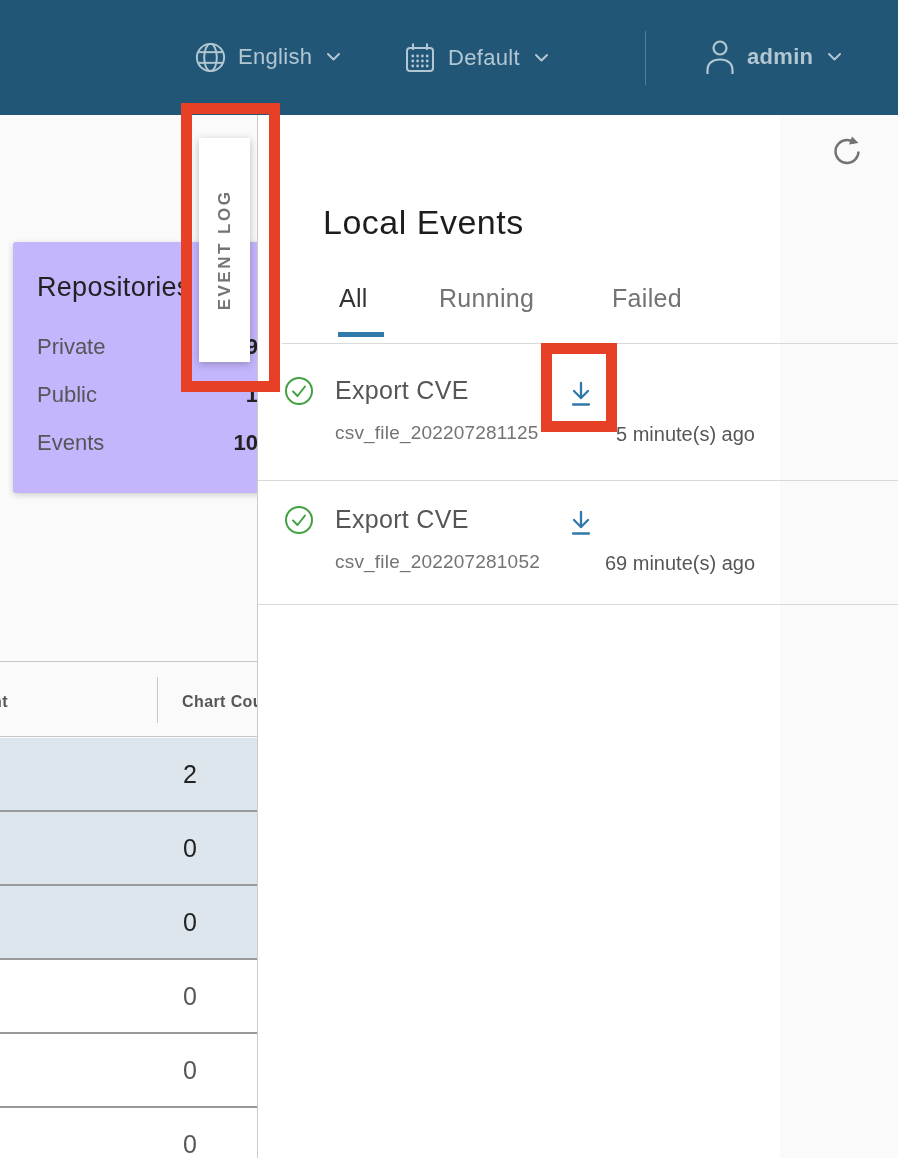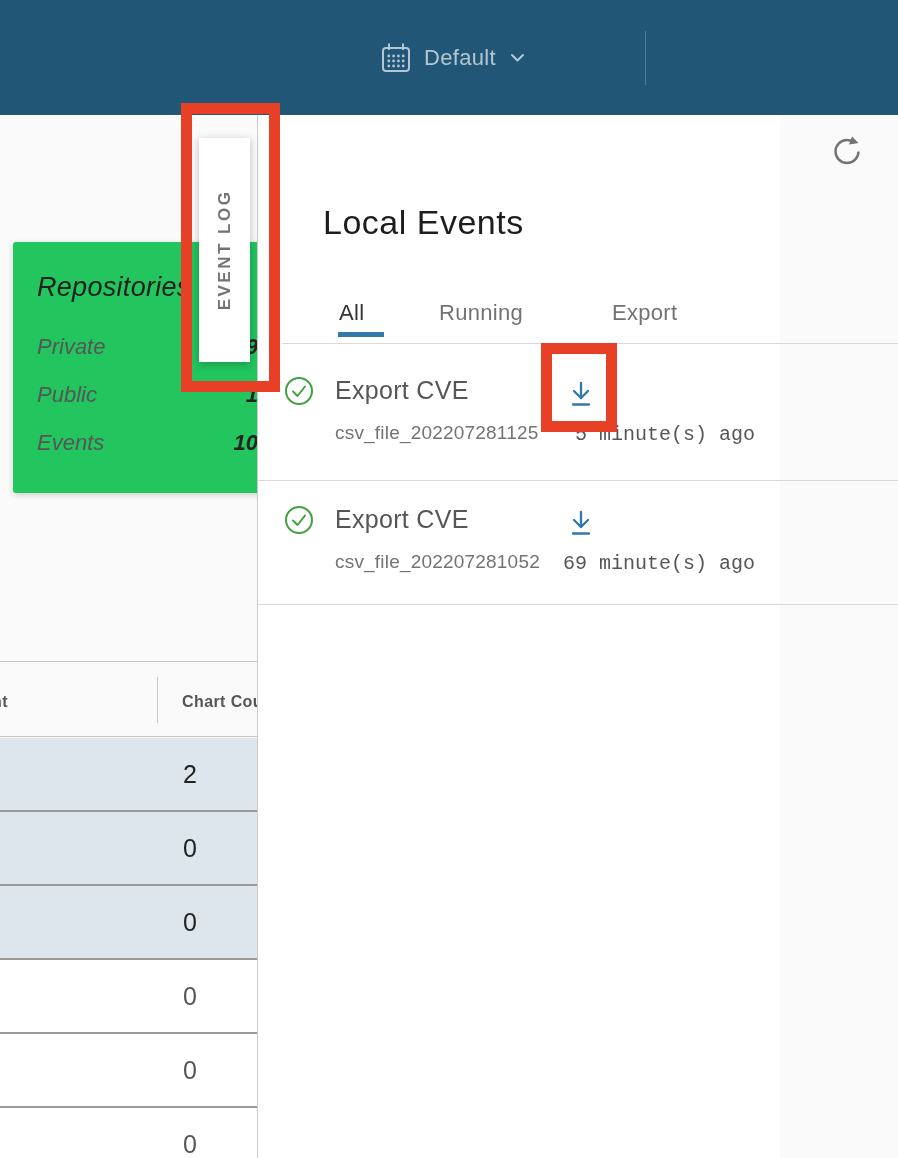--- a/index.html
+++ b/index.html
@@ -20,21 +20,21 @@
   .hdr{position:absolute;left:0;top:0;width:898px;height:115px;background:var(--header_bg);z-index:4;}
   .hdr-group{position:absolute;display:flex;align-items:center;gap:10px;color:var(--header_fg);cursor:pointer;}
   .hdr-label{font-size:22px;letter-spacing:.3px;line-height:36px;}
   .hdr-label.bold{font-weight:700;}
   .hdr-divider{position:absolute;left:645px;top:31px;width:1px;height:54px;background:rgba(179,199,211,.35);}
   .chev{margin-left:4px;}
   
   .left{position:absolute;inset:0;z-index:1;}
   .card{
     position:absolute;left:13px;top:242px;width:290px;height:251px;
-    background:#22c55e;border-radius:3px;box-shadow:0 2px 6px rgba(0,0,0,.18);font-style:italic;
+    background:#c4b5fd;border-radius:3px;box-shadow:0 2px 6px rgba(0,0,0,.18);
   }
   .card-title{position:absolute;left:24px;top:30px;font-size:27px;font-weight:300;color:var(--text_dark);letter-spacing:.3px;}
   .card-row-label{position:absolute;left:24px;font-size:22px;color:var(--text_gray);}
   .card-row-value{position:absolute;right:45px;font-size:22px;font-weight:700;color:var(--text_dark);}
   .crl-0{top:92px;} .crl-1{top:140px;text-align:center;} .crl-2{top:188px;}
   
   .tbl{position:absolute;left:0;top:661px;width:258px;height:497px;}
   .tbl-head{position:absolute;left:0;top:0;width:258px;height:76px;background:var(--page_bg);
     border-top:1px solid #c8c8c8;border-bottom:1px solid #c8c8c8;}
   .th{position:absolute;font-size:16px;font-weight:700;color:var(--text_gray);letter-spacing:.4px;white-space:nowrap;}
@@ -44,30 +44,30 @@
   .trow{position:absolute;left:0;width:258px;height:74px;border-bottom:2px solid var(--row_border);background:#fff;}
   .trow.shaded{background:var(--shaded_row);}
   .trow .val{position:absolute;left:160px;top:22px;width:60px;text-align:center;font-size:25px;color:var(--text_gray);}
   .trow.shaded .val{color:var(--text_dark);}
   .tr-0{top:77px;} .tr-1{top:151px;} .tr-2{top:225px;} .tr-3{top:299px;} .tr-4{top:373px;} .tr-5{top:447px;}
   
   .panel{position:absolute;left:257px;top:115px;width:523px;height:1043px;background:var(--panel_bg);
     border-left:1px solid var(--border_gray);z-index:2;}
   .refresh-btn{position:absolute;left:573px;top:18px;width:36px;height:36px;background:none;border:none;padding:0;cursor:pointer;color:var(--text_light_gray);}
   .panel-title{position:absolute;left:65px;top:88px;font-size:34px;font-weight:300;color:#1d1d1d;letter-spacing:.5px;}
-  .tab{position:absolute;top:185px;font-size:22px;color:var(--text_light_gray);cursor:pointer;letter-spacing:.3px;}
+  .tab{position:absolute;top:169px;font-size:25px;color:var(--text_light_gray);cursor:pointer;letter-spacing:.3px;}
   .tab.active{color:#333;}
   .tab-0{left:81px;} .tab-1{left:181px;text-align:right;} .tab-2{left:354px;}
   .tab-underline{position:absolute;left:80px;top:217px;width:46px;height:5px;background:var(--accent_blue);}
   .tabs-divider{position:absolute;left:24px;top:228px;width:617px;height:1px;background:#d9d9d9;}
   .ev-check{position:absolute;left:26px;color:var(--success_green);}
   .ev-title{position:absolute;left:77px;font-size:25px;color:var(--text_gray);letter-spacing:.3px;}
   .ev-dl{position:absolute;left:310px;width:30px;height:34px;background:none;border:none;padding:0;cursor:pointer;color:var(--accent_blue);}
   .ev-file{position:absolute;left:77px;font-size:19px;color:var(--text_light_gray);letter-spacing:.2px;}
-  .ev-time{position:absolute;right:25px;font-size:20px;color:var(--text_gray);font-family:Liberation Mono, monospace;}
+  .ev-time{position:absolute;right:25px;font-size:20px;color:var(--text_gray);}
   .ev-div{position:absolute;left:0;width:641px;height:1px;background:#d9d9d9;}
   
   .elog-tab{position:absolute;left:199px;top:138px;width:51px;height:224px;background:#fff;
     box-shadow:0 2px 8px rgba(0,0,0,.25);z-index:3;cursor:pointer;}
   .vtext{position:absolute;left:50%;top:50%;transform:translate(-50%,-50%) rotate(-90deg);
     white-space:nowrap;font-size:17px;font-weight:700;letter-spacing:2.5px;color:var(--text_light_gray);}
   
   .redbox{position:absolute;border:11px solid var(--annotation_red);z-index:10;pointer-events:none;}
   .redbox-1{left:181px;top:103px;width:99px;height:289px;}
   .redbox-2{left:541px;top:343px;width:76px;height:89px;}
@@ -123,21 +123,21 @@
         <circle cx="16" cy="16.5" r="11.5" stroke="currentColor" stroke-width="2.4" stroke-dasharray="62 10.3"></circle>
         <polygon points="21,1.5 27.5,8 18,9.5" fill="currentColor"></polygon>
       </svg>
     </span>
   </button>
 
   <div class="panel-title">Local Events</div>
 
   <span class="tab active tab-0">All</span>
   <span class="tab tab-1">Running</span>
-  <span class="tab tab-2">Export</span>
+  <span class="tab tab-2">Failed</span>
   <div class="tab-underline"></div>
   <div class="tabs-divider"></div>
 
   <div>
     <span class="ev-check" style="top:261px">
       <svg width="30" height="30" viewBox="0 0 30 30" fill="none">
         <circle cx="15" cy="15" r="13" stroke="currentColor" stroke-width="2"></circle>
         <polyline points="9,15.5 13.5,20 21,10.5" stroke="currentColor" stroke-width="2" fill="none" stroke-linecap="round" stroke-linejoin="round"></polyline>
       </svg>
     </span>
@@ -177,22 +177,38 @@
     <span class="ev-time" style="top:437px">69 minute(s) ago</span>
   </div>
   <div class="ev-div" style="top:489px"></div>
 </div>
 
 <div class="elog-tab">
   <span class="vtext">EVENT LOG</span>
 </div>
 
 <div class="hdr">
-
-  <div class="hdr-group" style="left:378px;top:39px;">
+  <div class="hdr-group" style="left:193px;top:39px;">
+    <span>
+      <svg width="35" height="35" viewBox="0 0 36 36" fill="none" stroke="currentColor" stroke-width="2">
+        <circle cx="18" cy="18" r="14"></circle>
+        <ellipse cx="18" cy="18" rx="6.5" ry="14"></ellipse>
+        <line x1="5.5" y1="12.5" x2="30.5" y2="12.5"></line>
+        <line x1="5.5" y1="23.5" x2="30.5" y2="23.5"></line>
+      </svg>
+    </span>
+    <span class="hdr-label">English</span>
+    <span class="chev">
+      <svg width="15" height="10" viewBox="0 0 15 10" fill="none" stroke="currentColor" stroke-width="2" stroke-linecap="round" stroke-linejoin="round">
+        <polyline points="2,2 7.5,7.5 13,2"></polyline>
+      </svg>
+    </span>
+  </div>
+
+  <div class="hdr-group" style="left:402px;top:39px;">
     <span>
       <svg width="36" height="37" viewBox="0 0 36 37" fill="none" stroke="currentColor" stroke-width="2">
         <rect x="5" y="9" width="26" height="23" rx="3"></rect>
         <line x1="11" y1="4.5" x2="11" y2="11"></line>
         <line x1="25" y1="4.5" x2="25" y2="11"></line>
         <g fill="currentColor" stroke="none">
           <circle cx="10.8" cy="17" r="1.4"></circle>
             <circle cx="15.6" cy="17" r="1.4"></circle>
             <circle cx="20.4" cy="17" r="1.4"></circle>
             <circle cx="25.2" cy="17" r="1.4"></circle>
@@ -210,16 +226,30 @@
     <span class="hdr-label">Default</span>
     <span class="chev">
       <svg width="15" height="10" viewBox="0 0 15 10" fill="none" stroke="currentColor" stroke-width="2" stroke-linecap="round" stroke-linejoin="round">
         <polyline points="2,2 7.5,7.5 13,2"></polyline>
       </svg>
     </span>
   </div>
 
   <div class="hdr-divider"></div>
 
+  <div class="hdr-group" style="left:703px;top:38px;">
+    <span>
+      <svg width="34" height="38" viewBox="0 0 34 38" fill="none" stroke="currentColor" stroke-width="2.2">
+        <circle cx="17" cy="10" r="6.5"></circle>
+        <path d="M4.5 36 v-4 c0 -7 5.5 -10.5 12.5 -10.5 s12.5 3.5 12.5 10.5 v4"></path>
+      </svg>
+    </span>
+    <span class="hdr-label bold">admin</span>
+    <span class="chev">
+      <svg width="15" height="10" viewBox="0 0 15 10" fill="none" stroke="currentColor" stroke-width="2" stroke-linecap="round" stroke-linejoin="round">
+        <polyline points="2,2 7.5,7.5 13,2"></polyline>
+      </svg>
+    </span>
+  </div>
 </div>
 
 <div class="redbox redbox-1"></div>
 <div class="redbox redbox-2"></div>
 
 </body></html>

